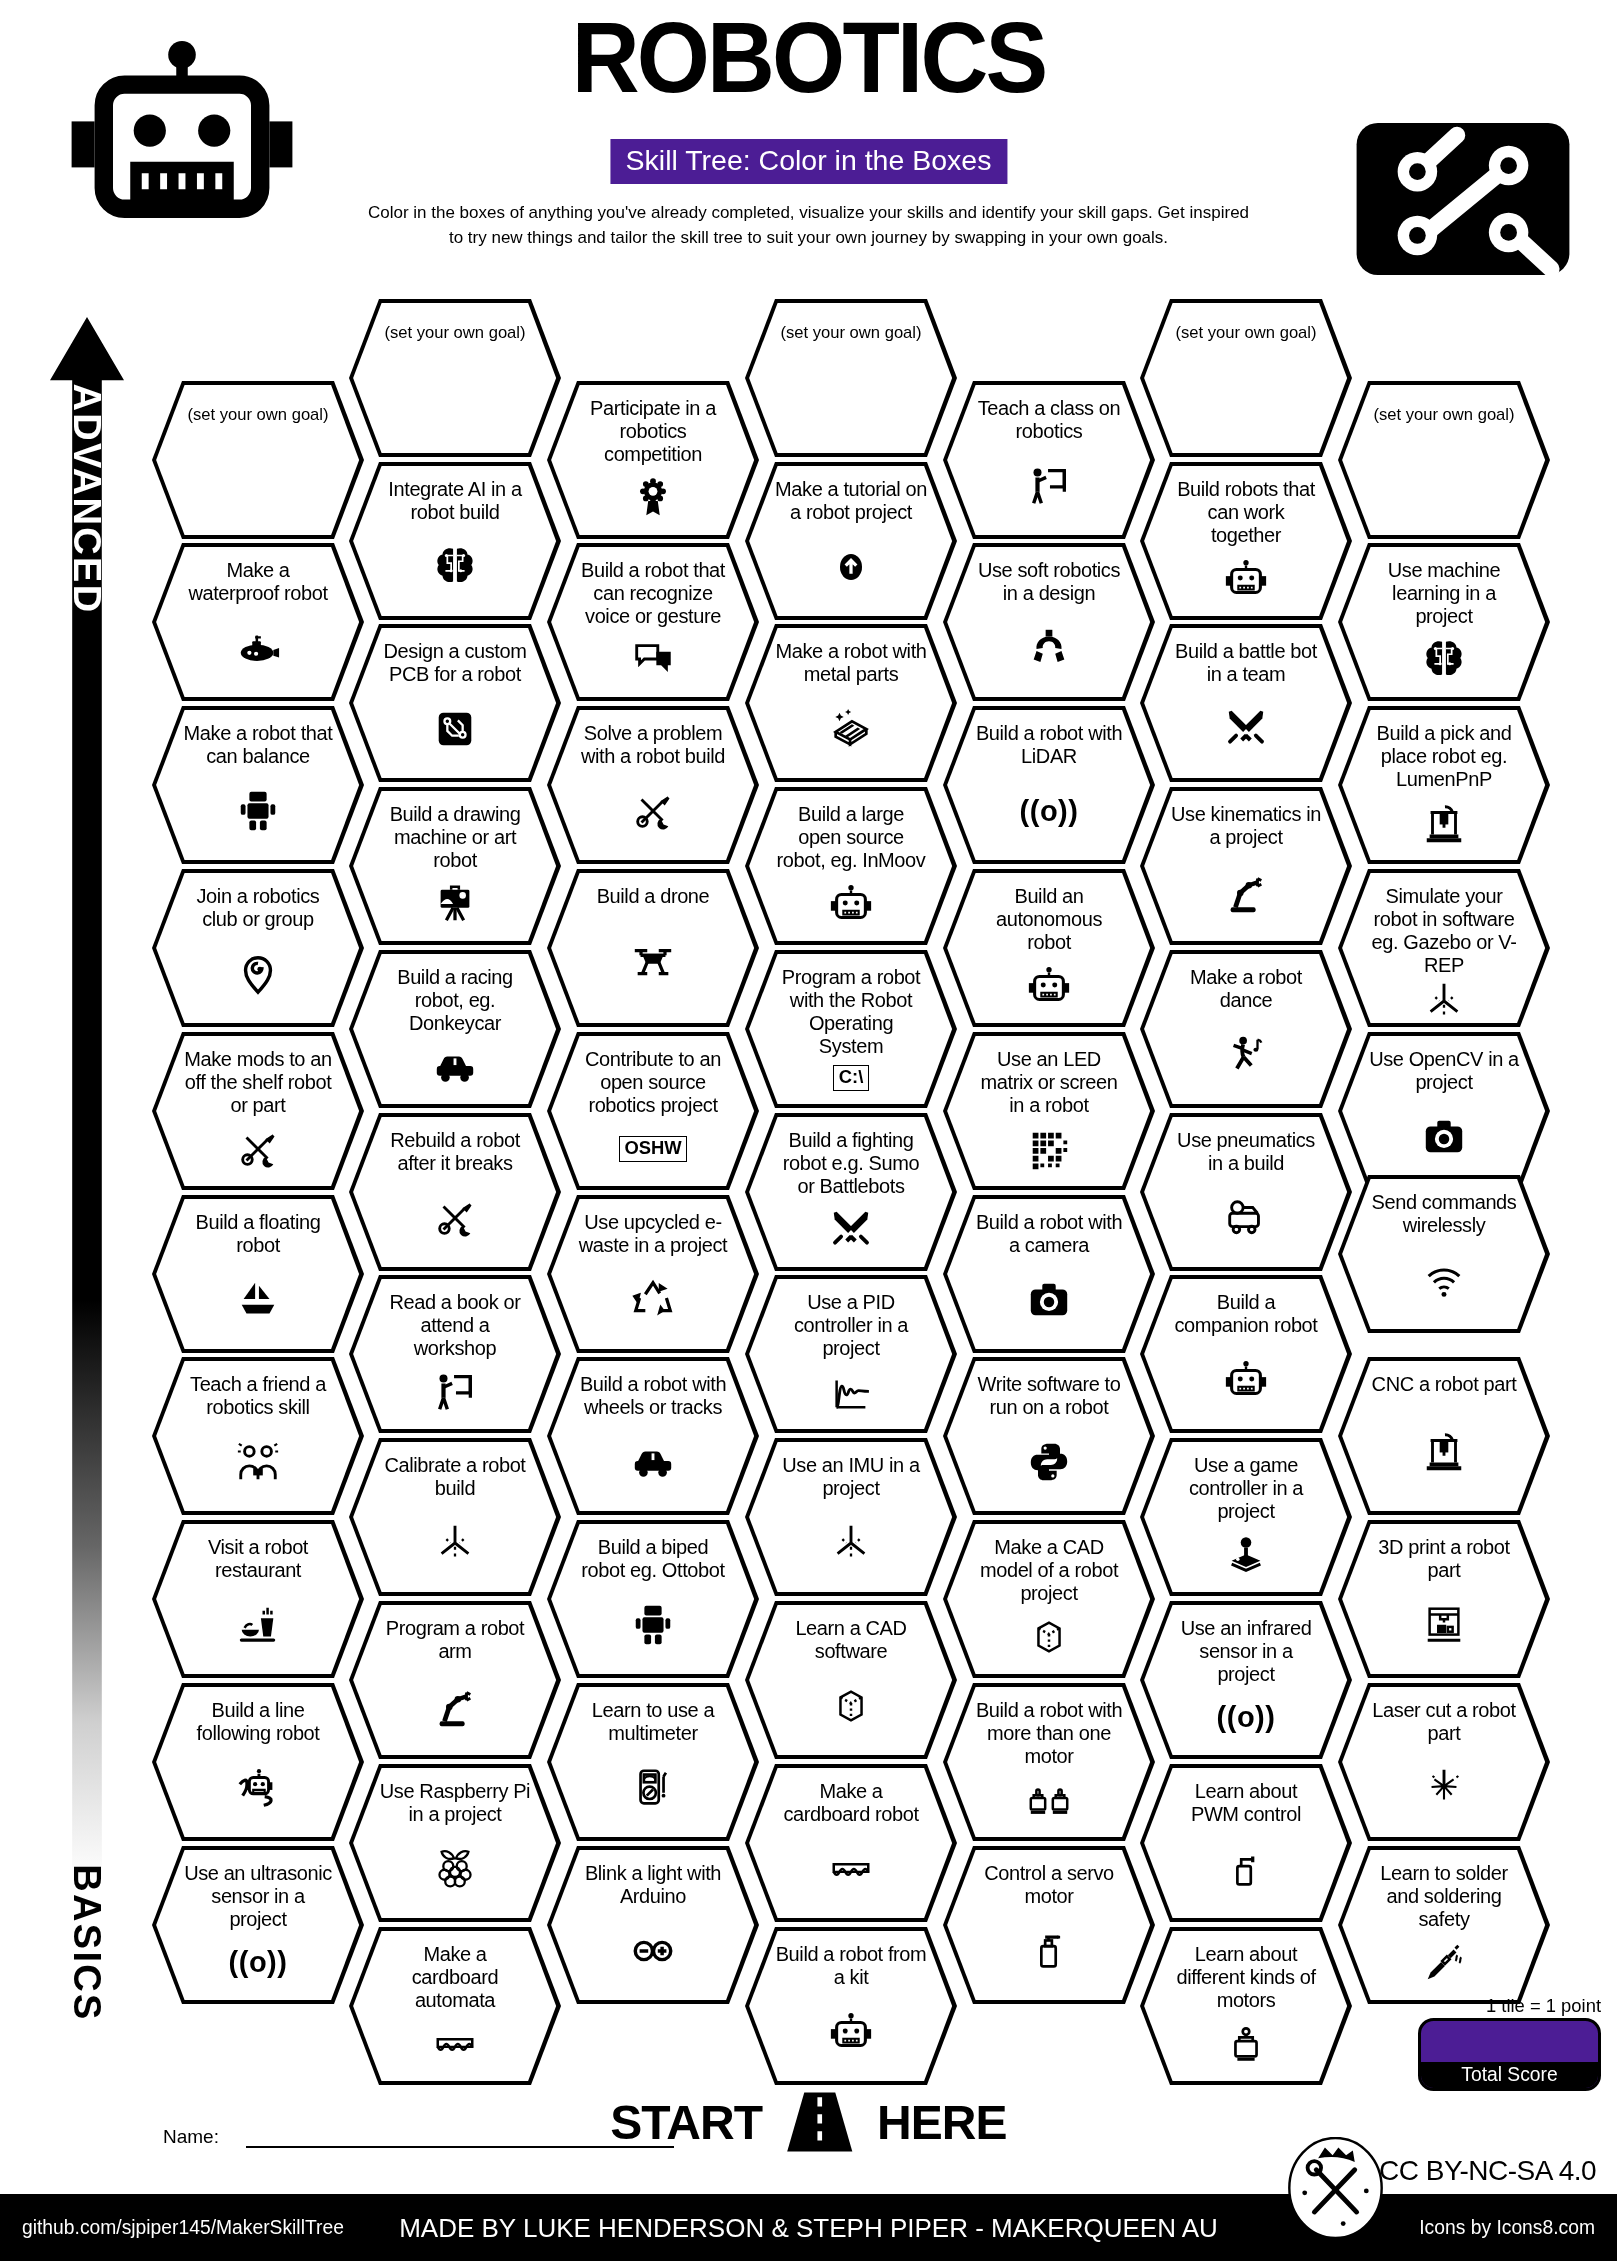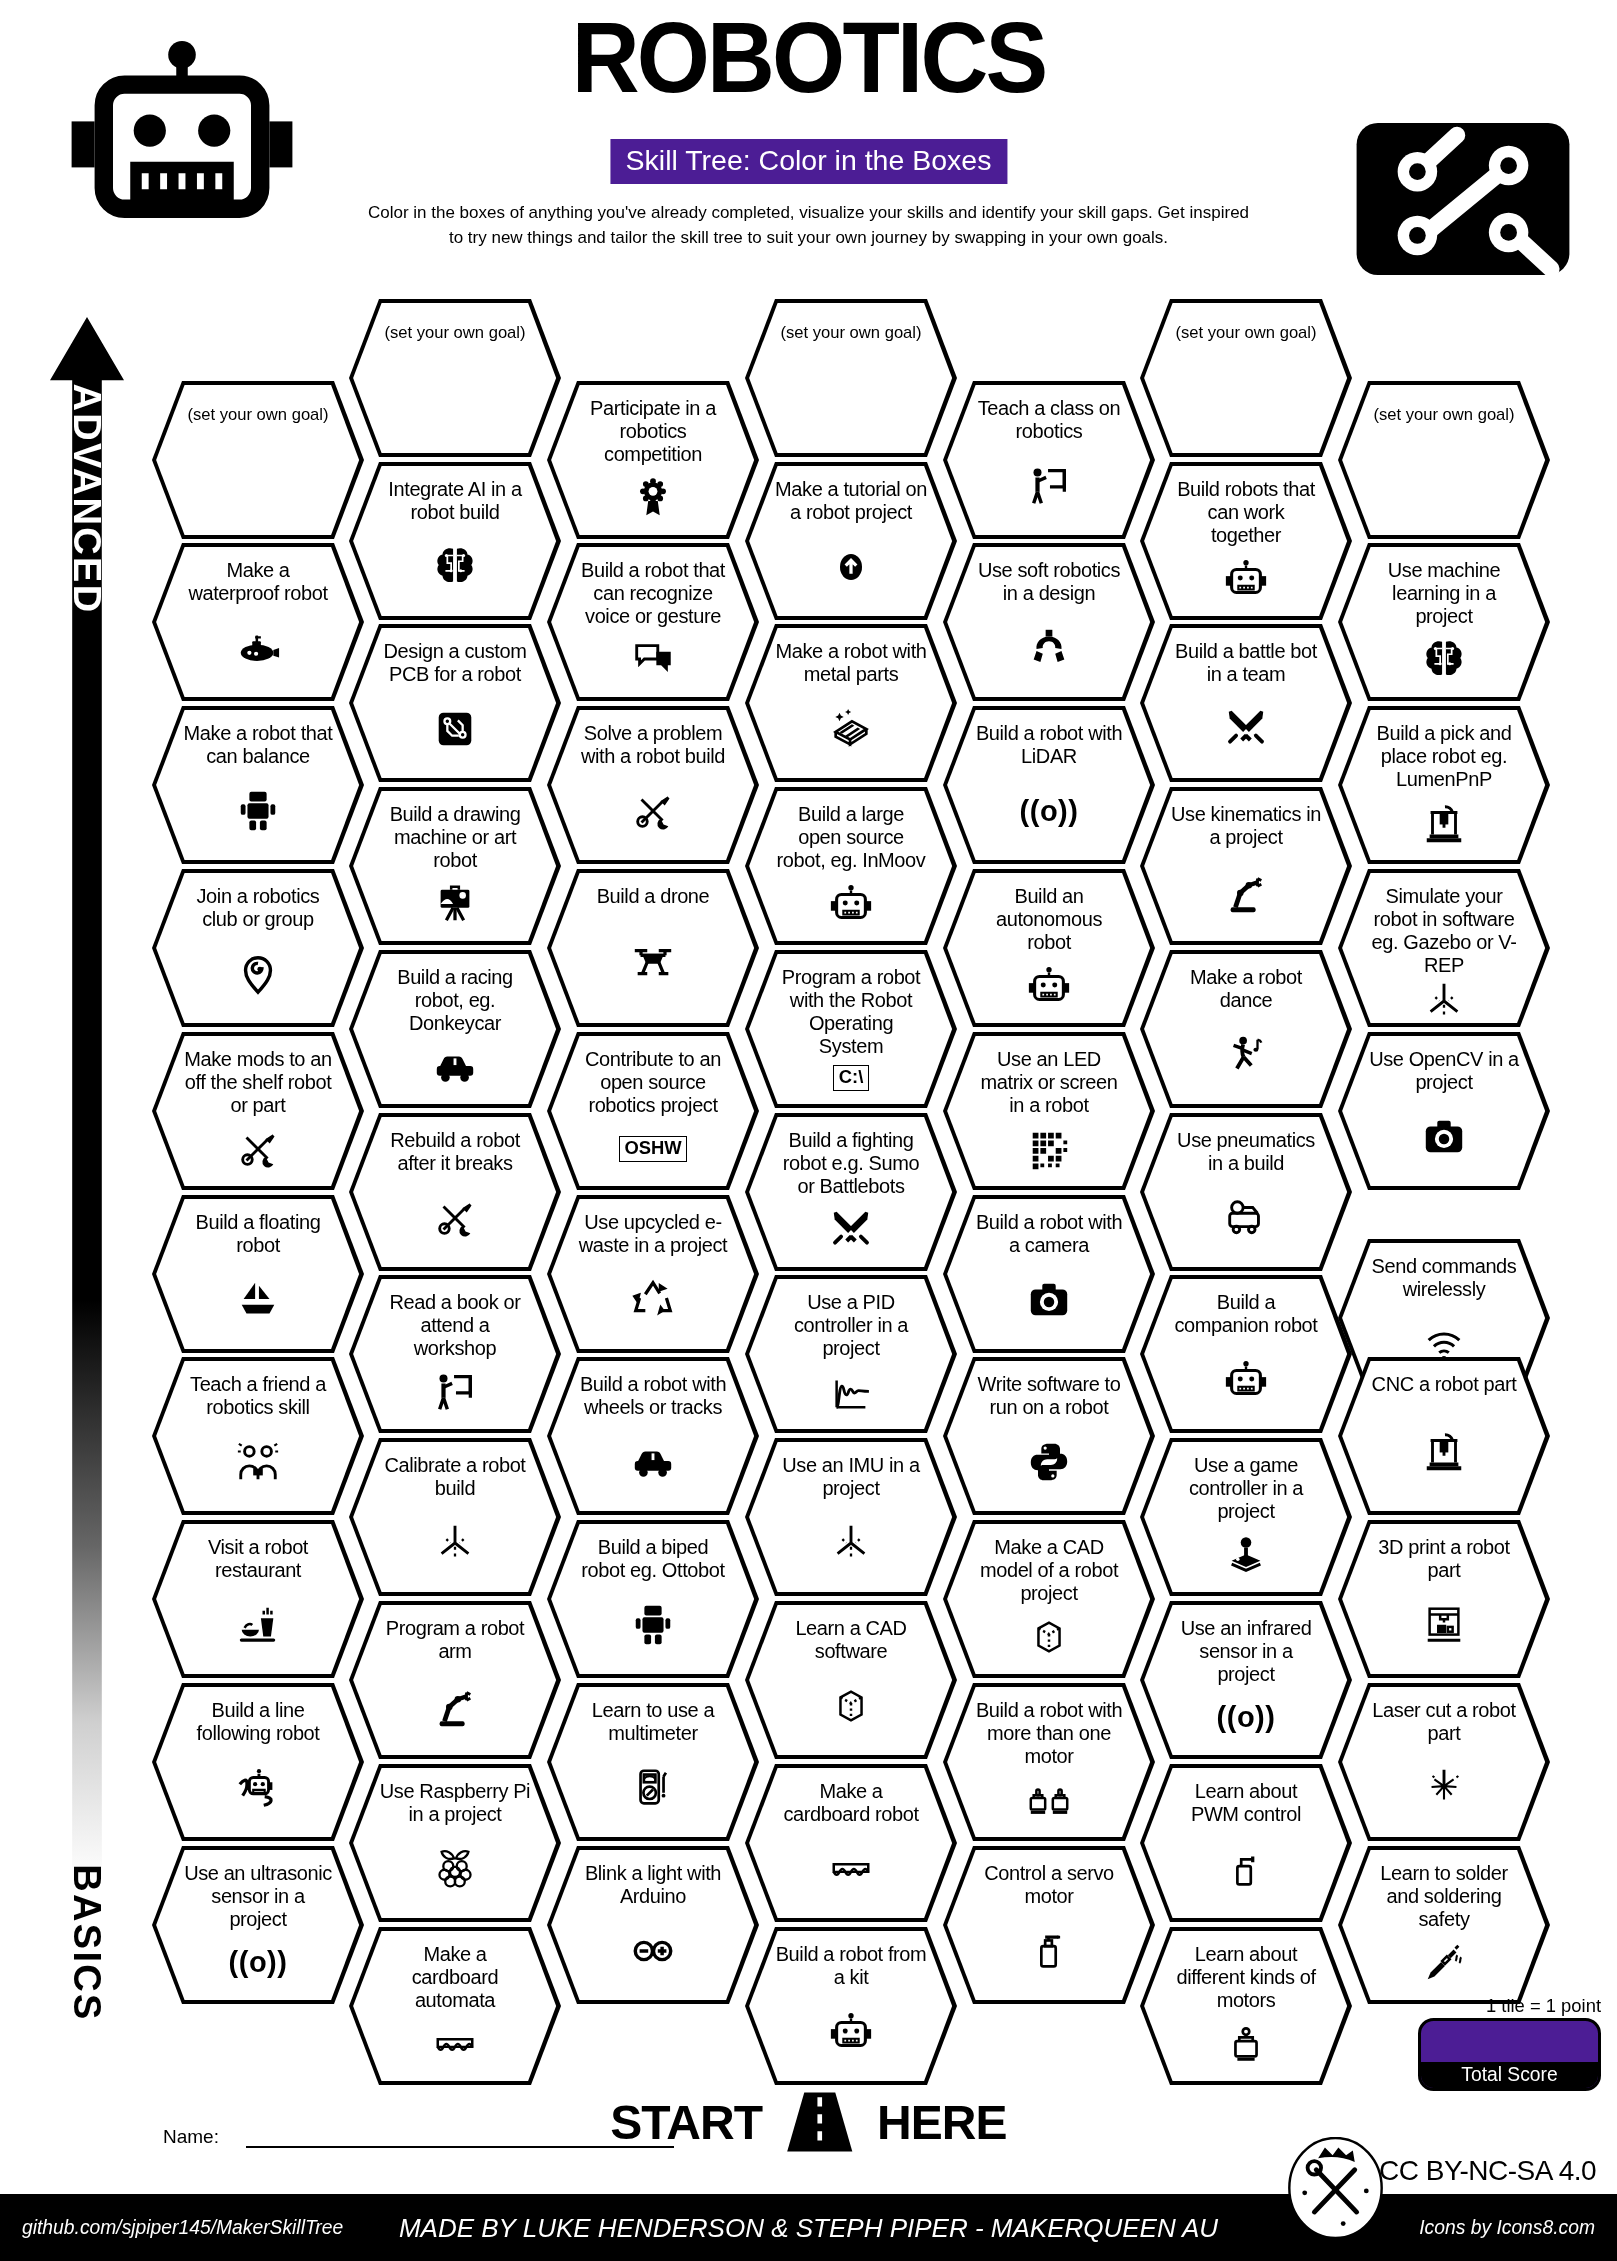--- a/index.html
+++ b/index.html
@@ -43,21 +43,21 @@
   .tile-points{position:absolute;left:1435px;top:1995px;width:166px;text-align:right;font-size:18.4px;}
   .score-box{position:absolute;left:1418px;top:2018px;width:183px;height:73px;border:3.2px solid #000;
       border-radius:15.6px;overflow:hidden;display:flex;flex-direction:column;background:#4c1d95;box-sizing:border-box;}
   .score-space{flex:1;}
   .score-bar{background:#000;color:#fff;text-align:center;font-size:19.3px;height:26px;line-height:25px;}
   .name-row{position:absolute;left:163px;top:2119px;display:flex;align-items:flex-end;font-size:19px;gap:20px;}
   .name-line{display:inline-block;width:428px;border-bottom:2.8px solid #000;margin-left:7.4px;height:27px;}
   .cc-text{position:absolute;left:1379px;top:2155px;width:223px;text-align:left;font-size:28px;letter-spacing:-0.5px;}
   .badge{position:absolute;left:1287px;top:2137px;width:97px;height:102px;z-index:3;}
   .footer{position:absolute;left:0;top:2194px;width:1617px;height:67px;background:#000;color:#fff;}
-  .footer span{position:absolute;top:50%;transform:translateY(-50%);white-space:nowrap;font-style:italic;}
+  .footer span{position:absolute;top:50%;transform:translateY(-50%);white-space:nowrap;}
   .f-left{left:22px;font-size:19.3px;}
   .f-center{left:50%;transform:translate(-50%,-50%) !important;font-size:26px;}
   .f-right{right:22px;font-size:19.3px;}
 </style>
 </head>
 <body>
 
 <svg width="0" height="0" style="position:absolute" aria-hidden="true">
 <defs>
   <g id="i-robot-head">
@@ -1074,21 +1074,21 @@
       <div class="hex" style="left: 1338px; top: 1032px;">
         <div class="hex-inner">
           <div class="label">Use OpenCV in a project</div>
           <div class="icon-wrap">
             <svg viewBox="0 0 48 48">
               <use href="#i-camera"></use>
             </svg>
           </div>
         </div>
       </div>
-      <div class="hex" style="left: 1338px; top: 1239px;">
+      <div class="hex" style="left: 1338px; top: 1175px;">
         <div class="hex-inner">
           <div class="label">Send commands wirelessly</div>
           <div class="icon-wrap">
             <svg viewBox="0 0 48 48">
               <use href="#i-wifi"></use>
             </svg>
           </div>
         </div>
       </div>
       <div class="hex" style="left: 1338px; top: 1357px;">

